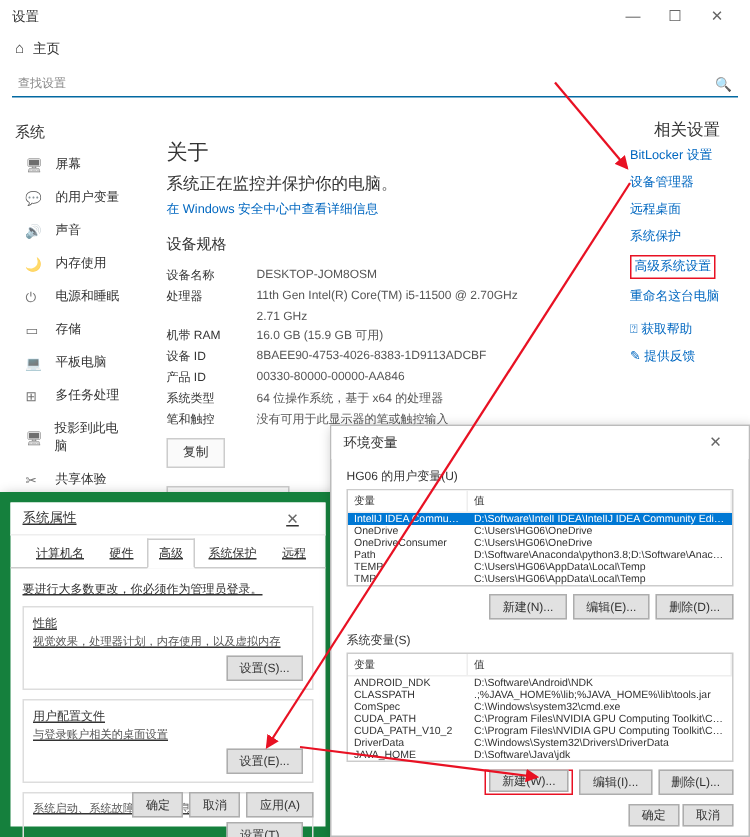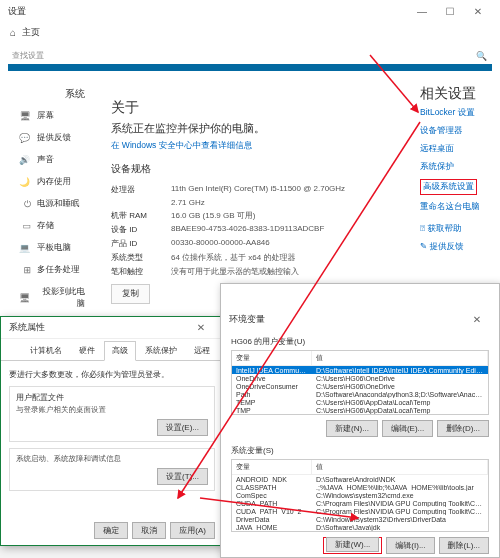--- a/index.html
+++ b/index.html
@@ -9,61 +9,61 @@
 .titlebar { display: flex; align-items: center; height: 22px; padding: 0 8px; }
 .titlebar .title { font-size: 9px; color: #333; }
 .window-controls { margin-left: auto; display: flex; }
 .window-controls span { width: 28px; height: 22px; display: flex; align-items: center; justify-content: center; font-size: 10px; color: #666; }
 
 .main-window { width: 500px; height: 350px; background: #fff; }
 .main-body { display: flex; height: 320px; }
 .home-row { display: flex; align-items: center; padding: 4px 10px; font-size: 9px; color: #333; }
 .home-row .icon { margin-right: 6px; font-size: 10px; }
 
-.sidebar { width: 95px; background: #fff; padding: 4px 0; border-right: 0; text-align: right; }
-.search-box { margin: 4px 8px 8px; padding: 3px 4px; border-bottom: 7px solid #0369a1; font-size: 8px; color: #888; display: flex; align-items: flex-end; }
+.sidebar { width: 95px; background: #fff; padding: 4px 0; border-right: 0; }
+.search-box { margin: 4px 8px 8px; padding: 3px 4px; border-bottom: 1px solid #0369a1; font-size: 8px; color: #888; display: flex; align-items: flex-end; }
 .search-box .sicon { margin-left: auto; font-size: 9px; }
 .side-header { padding: 4px 10px; font-size: 10px; font-weight: 400; color: #333; }
 .side-item { padding: 5px 10px 5px 14px; font-size: 8.5px; color: #333; display: flex; align-items: center; border-left: 3px solid transparent; }
 .side-item .icon { width: 14px; margin-right: 6px; font-size: 9px; opacity: .7; }
 
 .content { flex: 1; padding: 8px 16px; overflow: hidden; position: relative; }
 .h1 { font-size: 14px; font-weight: 400; margin-bottom: 4px; margin-top: 12px; }
 .subtitle { font-size: 11px; color: #333; margin-bottom: 4px; }
 .link { color: #0067c0; font-size: 8.5px; }
 .section-title { font-size: 10px; font-weight: 400; margin: 10px 0 6px; color: #333; }
 .spec-row { display: flex; font-size: 8px; color: #555; padding: 1.5px 0; }
 .spec-row .k { width: 60px; color: #333; }
 .spec-row .v { flex: 1; }
 .btn { display: inline-block; padding: 3px 10px; border: 1px solid #ccc; background: #fafafa; font-size: 8.5px; color: #333; margin: 6px 0; }
 
 .right-panel { position: absolute; right: 10px; top: 6px; width: 70px; }
-.right-panel .rh { font-size: 14px; color: #333; margin-bottom: 4px; }
+.right-panel .rh { font-size: 11px; color: #333; margin-bottom: 4px; margin-left: 16px; }
 .right-panel .rlink { display: block; color: #0067c0; font-size: 8.5px; margin-bottom: 6px; }
 .highlight-box { border: 1.5px solid #e81123; padding: 1px 2px; display: inline-block; text-align: right; }
 
 .arrow { position: absolute; pointer-events: none; z-index: 100; }
 
 
-.sysprops { position: absolute; left: 0; bottom: 12px; width: 224px; height: 230px; background: #fff; box-shadow: 2px 2px 8px rgba(0,0,0,.3); border: 1px solid #15803d; }
+.sysprops { position: absolute; left: 0; bottom: 0; width: 224px; height: 230px; background: #fff; box-shadow: 2px 2px 8px rgba(0,0,0,.3); border: 7px solid #15803d; text-decoration: underline; }
 .sysprops .titlebar { background: #fff; border-bottom: 1px solid #eee; }
 .tabs { display: flex; border-bottom: 1px solid #ccc; padding: 2px 4px 0; justify-content: flex-end; }
 .tab { padding: 3px 7px; font-size: 8px; border: 1px solid transparent; margin-right: 1px; color: #333; }
 .tab.active { border: 1px solid #ccc; border-bottom-color: #fff; background: #fff; margin-bottom: -1px; }
 .sysprops-body { padding: 8px; font-size: 8px; color: #333; }
 .fieldset { border: 1px solid #ddd; padding: 5px 6px; margin-bottom: 6px; }
 .fieldset-title { font-size: 8px; margin: 0 0 2px; }
 .fieldset .desc { font-size: 7.5px; color: #555; margin-bottom: 4px; }
 .fieldset .fbtn { float: right; }
 .fbtn, .dbtn { padding: 2px 8px; border: 1px solid #adadad; background: #e1e1e1; font-size: 8px; }
 .dialog-footer { position: absolute; bottom: 6px; right: 8px; display: flex; gap: 4px; }
 
 
 .envvars { position: absolute; right: 0; bottom: 0; width: 280px; height: 275px; background: #fff; box-shadow: 2px 2px 8px rgba(0,0,0,.3); border: 1px solid #bbb; }
-.envvars .titlebar { background: #fff; margin-top: 24px; }
+.envvars .titlebar { background: #fff; }
 .envvars-body { padding: 6px 10px; font-size: 8px; }
 .env-section-title { font-size: 8px; margin-bottom: 3px; }
 .env-table { width: 100%; border: 1px solid #ccc; font-size: 7px; }
 .env-table-header { display: flex; background: #fff; border-bottom: 1px solid #eee; }
 .env-table-header span { padding: 2px 4px; border-right: 1px solid #eee; }
 .env-table-header .c1 { width: 80px; }
 .env-table-header .c2 { flex: 1; }
 .env-row { display: flex; padding: 0.5px 0; }
 .env-row .c1 { width: 80px; padding: 0 4px; white-space: nowrap; overflow: hidden; text-overflow: ellipsis; }
 .env-row .c2 { flex: 1; padding: 0 4px; white-space: nowrap; overflow: hidden; text-overflow: ellipsis; }
@@ -94,21 +94,21 @@
   <div class="main-body">
     <div class="sidebar">
       <div class="side-header">系统</div>
       <div id="sidebar-items">
           <div class="side-item">
             <span class="icon">🖥</span>
             <span>屏幕</span>
           </div>
           <div class="side-item">
             <span class="icon">💬</span>
-            <span>提供反馈</span>
+            <span>的用户变量</span>
           </div>
           <div class="side-item">
             <span class="icon">🔊</span>
             <span>声音</span>
           </div>
           <div class="side-item">
             <span class="icon">🌙</span>
             <span>内存使用</span>
           </div>
           <div class="side-item">
@@ -136,20 +136,24 @@
             <span>共享体验</span>
           </div>
         </div>
     </div>
     <div class="content">
       <div class="h1">关于</div>
       <div class="subtitle">系统正在监控并保护你的电脑。</div>
       <div class="link">在 Windows 安全中心中查看详细信息</div>
       <div class="section-title">设备规格</div>
       <div id="specs">
+          <div class="spec-row">
+            <span class="k">设备名称</span>
+            <span class="v">DESKTOP-JOM8OSM</span>
+          </div>
           <div class="spec-row">
             <span class="k">处理器</span>
             <span class="v">11th Gen Intel(R) Core(TM) i5-11500 @ 2.70GHz</span>
           </div>
           <div class="spec-row">
             <span class="k"></span>
             <span class="v">2.71 GHz</span>
           </div>
           <div class="spec-row">
             <span class="k">机带 RAM</span>
@@ -213,20 +217,26 @@
   <div class="tabs" id="sysprops-tabs">
       <span class="tab">计算机名</span>
       <span class="tab">硬件</span>
       <span class="tab active">高级</span>
       <span class="tab">系统保护</span>
       <span class="tab">远程</span>
     </div>
   <div class="sysprops-body">
     <div style="margin-bottom:6px">要进行大多数更改，你必须作为管理员登录。</div>
     <div id="sysprops-groups">
+        <div class="fieldset">
+          <div class="fieldset-title">性能</div>
+          <div class="desc">视觉效果，处理器计划，内存使用，以及虚拟内存</div>
+          <span class="fbtn">设置(S)...</span>
+          <div class="clear"></div>
+        </div>
         <div class="fieldset">
           <div class="fieldset-title">用户配置文件</div>
           <div class="desc">与登录账户相关的桌面设置</div>
           <span class="fbtn">设置(E)...</span>
           <div class="clear"></div>
         </div>
         <div class="fieldset">
           <div class="desc">系统启动、系统故障和调试信息</div>
           <span class="fbtn">设置(T)...</span>
           <div class="clear"></div>

